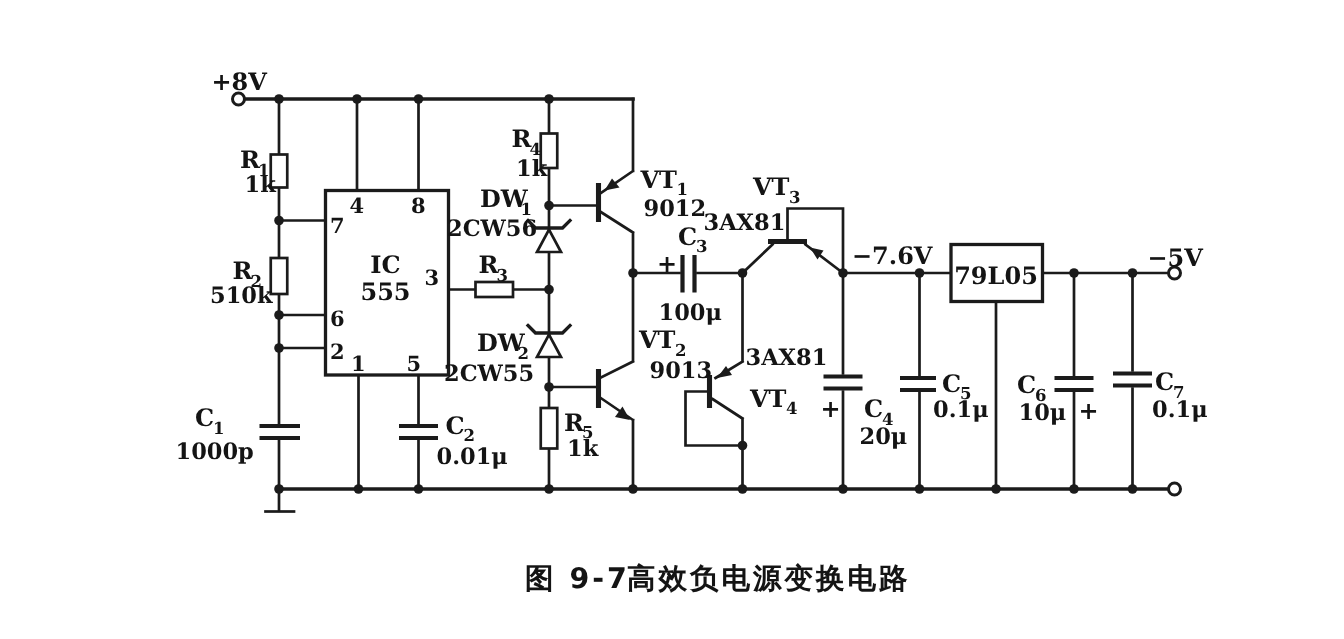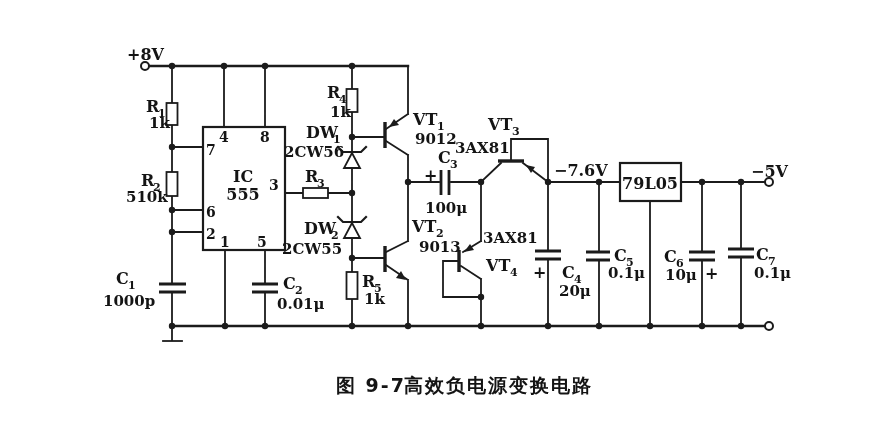--- a/index.html
+++ b/index.html
@@ -1,16 +1,16 @@
 <!DOCTYPE html>
 <html><head>
 <meta charset="utf-8">
 <style>
   html,body{margin:0;padding:0;background:#fff;}
-  #screen{position:relative;width:808px;height:426px;background:#fff;overflow:hidden;}
+  #screen{position:relative;width:808px;height:426px;background:#fff;overflow:hidden;padding-left:14px;}
   svg{display:block;}
   .wire{stroke:#1b1b1b;fill:none;stroke-width:1.8;stroke-linecap:square;}
   .rail{stroke:#1b1b1b;fill:none;stroke-width:2.4;stroke-linecap:square;}
   .plate{stroke:#1b1b1b;fill:none;stroke-width:2.8;stroke-linecap:butt;}
   .bar{stroke:#1b1b1b;fill:none;stroke-width:3.4;stroke-linecap:butt;}
   .zen{stroke:#1b1b1b;fill:none;stroke-width:2.2;stroke-linecap:square;}
   .body{fill:#fff;stroke:#1b1b1b;stroke-width:1.8;}
   .box{fill:#fff;stroke:#1b1b1b;stroke-width:2.2;}
   .dot{fill:#1b1b1b;stroke:none;}
   .term{fill:#fff;stroke:#1b1b1b;stroke-width:2;}

